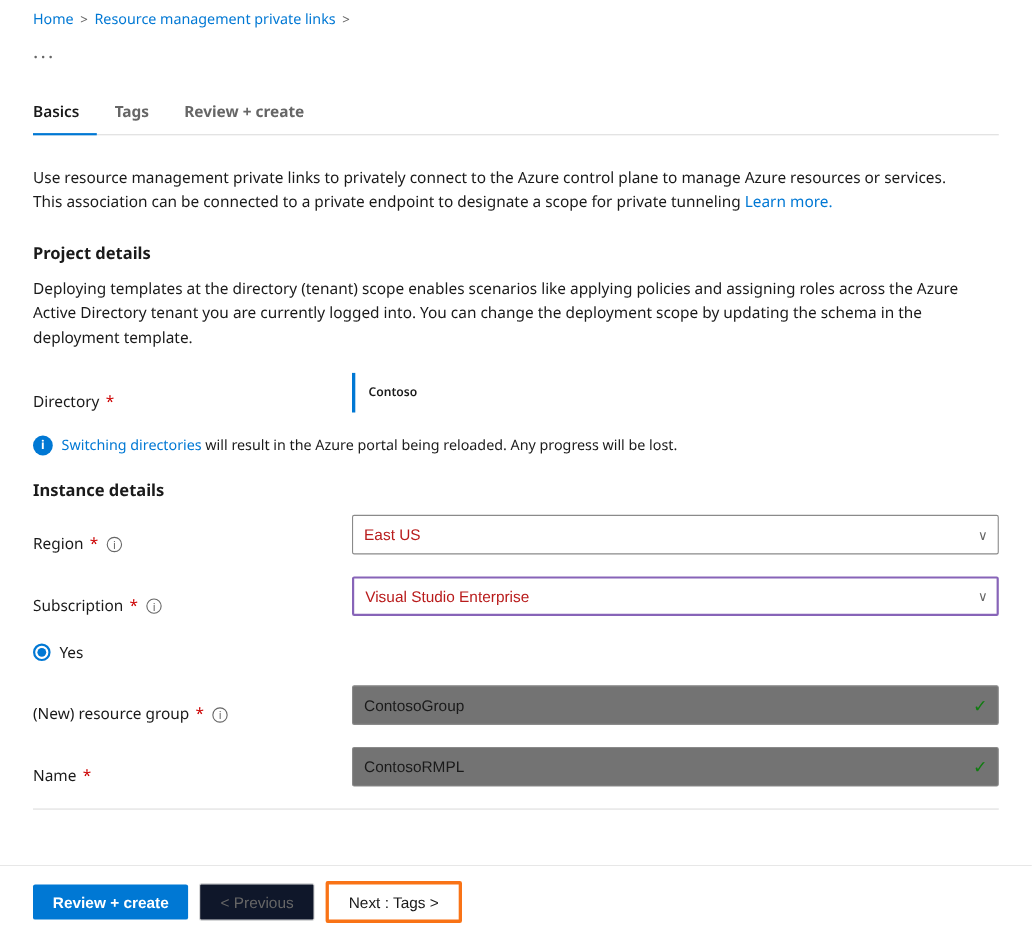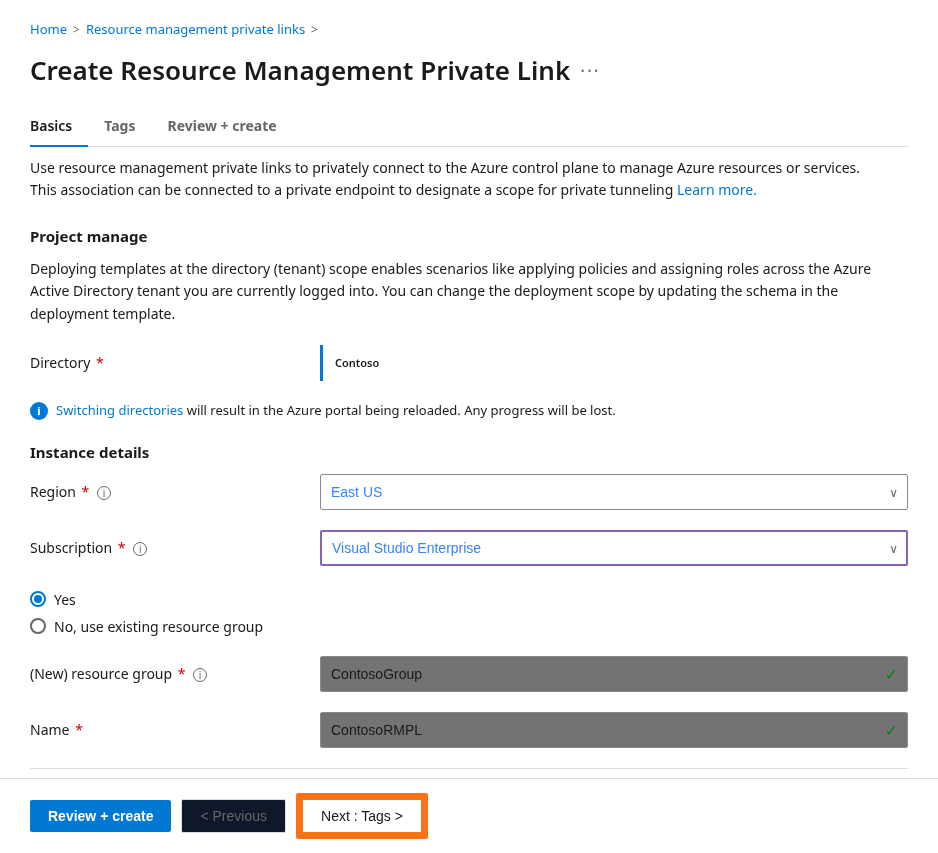--- a/index.html
+++ b/index.html
@@ -5,21 +5,21 @@
     * { box-sizing: border-box; margin: 0; padding: 0; }
     body {
       font-family: 'Segoe UI', system-ui, sans-serif;
       font-size: 14px;
       color: #1a1a1a;
       background: #fff;
       width: 938px;
       min-height: 853px;
     }
     .page-container {
-      padding: 20px 30px 20px 30px;
+      padding: 8px 30px 20px 30px;
     }
     .breadcrumb {
       display: flex;
       align-items: center;
       gap: 6px;
       font-size: 13px;
       margin-bottom: 14px;
       color: #0078d4;
     }
     .breadcrumb a {
@@ -43,21 +43,21 @@
     }
     .more-icon {
       color: #666;
       font-size: 18px;
       cursor: pointer;
       letter-spacing: 2px;
     }
     .tabs {
       display: flex;
       border-bottom: 1px solid #ddd;
-      margin-bottom: 10px;
+      margin-bottom: 28px;
     }
     .tab {
       padding: 8px 16px 10px 16px;
       cursor: pointer;
       font-size: 14px;
       color: #666;
       text-decoration: none;
       border-bottom: 2px solid transparent;
       margin-bottom: -1px;
       font-weight: bold;
@@ -86,21 +86,21 @@
       margin-bottom: 12px;
     }
     .project-description {
       color: #1a1a1a;
       line-height: 1.6;
       margin-bottom: 20px;
       max-width: 860px;
     }
     .form-row {
       display: flex;
-      align-items: flex-start;
+      align-items: flex-end;
       margin-bottom: 20px;
     }
     .form-label {
       width: 290px;
       padding-top: 8px;
       font-size: 14px;
       color: #1a1a1a;
       flex-shrink: 0;
     }
     .form-label .required {
@@ -168,21 +168,21 @@
     .select-wrapper select {
       width: 100%;
       height: 36px;
       border: 1px solid #8a8a8a;
       border-radius: 2px;
       padding: 0 10px;
       font-size: 14px;
       appearance: none;
       background: #fff;
       cursor: pointer;
-      color: #3b82f6;
+      color: #b91c1c;
     }
     .select-wrapper.focused select {
       border: 2px solid #8764b8;
       outline: none;
     }
     .select-arrow {
       position: absolute;
       right: 10px;
       top: 50%;
       transform: translateY(-50%);
@@ -278,21 +278,21 @@
       color: #666;
       border: 1px solid #ddd;
       padding: 8px 18px;
       font-size: 14px;
       cursor: not-allowed;
       border-radius: 2px;
     }
     .btn-outline {
       background: #fff;
       color: #1a1a1a;
-      border: 7px solid #f97316;
+      border: 3px solid #f97316;
       padding: 8px 18px;
       font-size: 14px;
       cursor: pointer;
       border-radius: 2px;
     }
     .instance-section {
       margin-top: 4px;
     }
   </style>
 </head>
@@ -301,36 +301,35 @@
 <div class="page-container">
 
   <div class="breadcrumb">
     <a>Home</a>
     <span class="sep">&gt;</span>
     <a>Resource management private links</a>
     <span class="sep">&gt;</span>
   </div>
 
   <div class="page-header">
-    <h1 class="page-title">Create Resource Management Private Link</h1>
     <span class="more-icon">···</span>
   </div>
 
   <div class="tabs">
     <a class="tab active">Basics</a>
     <a class="tab">Tags</a>
     <a class="tab">Review + create</a>
   </div>
 
   <p class="description-text">
     <span>Use resource management private links to privately connect to the Azure control plane to manage Azure resources or services. This association can be connected to a private endpoint to designate a scope for private tunneling</span>
     <a class="learn-more">Learn more.</a>
   </p>
 
-  <div class="section-title">Project manage</div>
+  <div class="section-title">Project details</div>
   <p class="project-description">Deploying templates at the directory (tenant) scope enables scenarios like applying policies and assigning roles across the Azure Active Directory tenant you are currently logged into. You can change the deployment scope by updating the schema in the deployment template.</p>
 
   <div class="form-row">
     <div class="form-label">
       <span>Directory</span>
       <span class="required">*</span>
     </div>
     <div class="directory-value">
       <div class="directory-bar"></div>
       <span class="directory-text">Contoso</span>
@@ -381,24 +380,20 @@
         <span class="select-arrow">∨</span>
       </div>
     </div>
 
     <div class="form-row">
       <div class="radio-group">
         <label class="radio-option">
           <div class="radio-input checked"></div>
           <span>Yes</span>
         </label>
-        <label class="radio-option">
-          <div class="radio-input unchecked"></div>
-          <span>No, use existing resource group</span>
-        </label>
       </div>
     </div>
 
     <div class="form-row">
       <div class="form-label">
         <span>(New) resource group</span>
         <span class="required">*</span>
         <span class="info-icon">i</span>
       </div>
       <div class="input-with-check">

